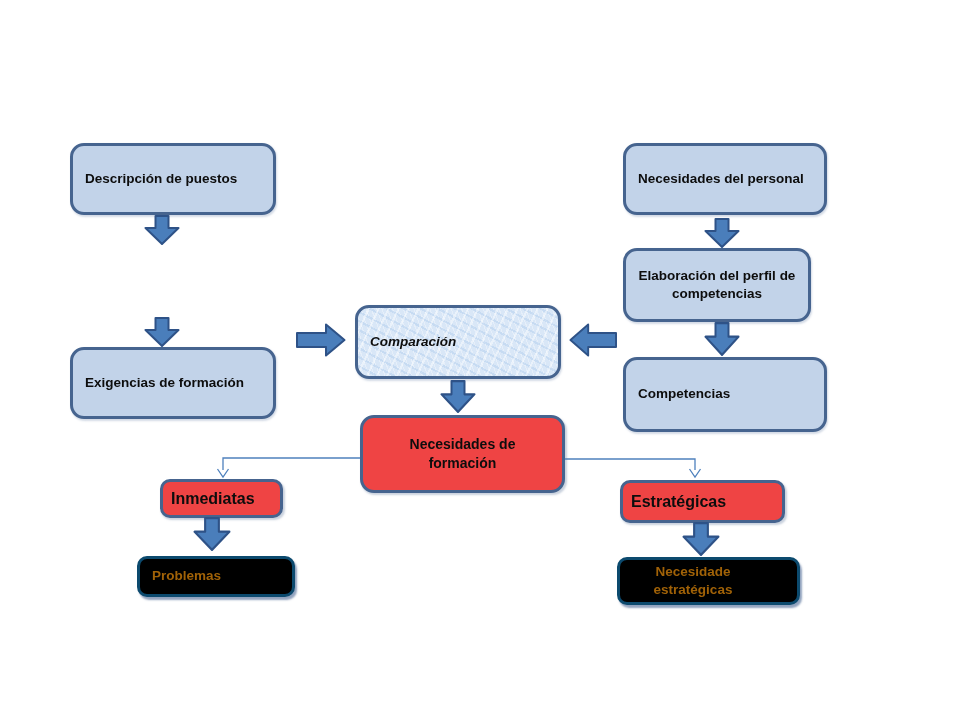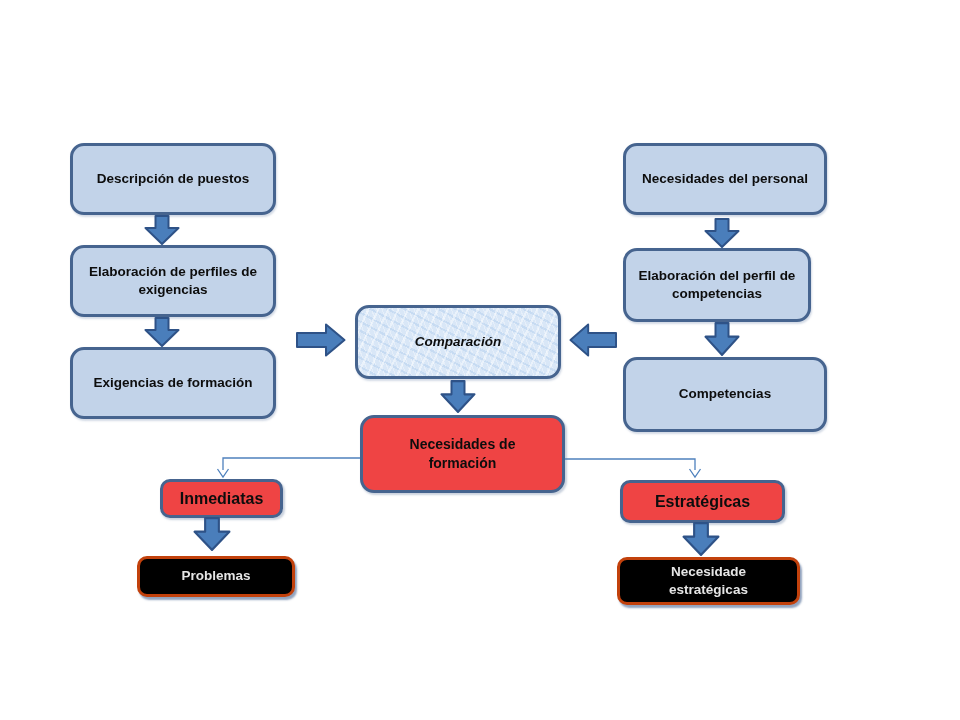--- a/index.html
+++ b/index.html
@@ -6,21 +6,21 @@
   .canvas{
     position:relative;width:960px;height:720px;background:#ffffff;overflow:hidden;
     font-family:"Liberation Sans", sans-serif;
   }
   .slide-title{
     position:absolute;left:58px;top:40px;
     font-size:19px;font-weight:400;color:#ee1c24;letter-spacing:.2px;white-space:nowrap;
   }
   .node{
     position:absolute;box-sizing:border-box;
-    display:flex;align-items:center;justify-content:center;text-align:center;
+    display:flex;align-items:center;text-align:center;
     font-weight:bold;font-size:13.5px;line-height:1.35;color:#0d0d0d;
     border:3px solid #46648f;border-radius:14px;padding:0 12px;
   }
   .node.blue{
     background:#c2d3e9;
     box-shadow:1px 1.5px 2px rgba(160,175,200,.45);
   }
   .node.texture{
     background-color:#d9e7f7;
     background-image:
@@ -29,40 +29,37 @@
       repeating-linear-gradient(70deg, rgba(255,255,255,.35) 0 1px, rgba(255,255,255,0) 1px 5px);
     box-shadow:1px 1.5px 2px rgba(160,175,200,.45);
     font-style:italic;
   }
   .node.gray{
     background:#ef4444;
     box-shadow:1.5px 2px 2px rgba(150,165,190,.5);
   }
   .node.small{border-radius:10px;font-size:16px;padding:0 8px;}
   .node.black{
-    background:#000000;color:#e5e5e5;border:3px solid #c2410c;border-radius:10px;
+    background:#000000;color:#a16207;border:3px solid #0c4a6e;border-radius:10px;
     box-shadow:2px 3px 2px rgba(110,132,168,.75);
   }
   .arrow{position:absolute;}
   .arrow polygon{fill:#4a7ebb;stroke:#2e5287;stroke-width:2;stroke-linejoin:round;}
   .overlay{position:absolute;left:0;top:0;pointer-events:none;}
   .overlay path,.overlay polyline{fill:none;stroke:#4f81bd;stroke-width:1.3;}
   .wrap-narrow span{display:inline-block;max-width:122px;}
 </style>
 </head>
 <body>
 
 <div class="canvas">
 
 
   <div class="node blue" style="left:70px;top:143px;width:206px;height:72px">
     <span>Descripción de puestos</span>
-  </div>
-  <div class="node blue" style="left:70px;top:245px;width:206px;height:72px">
-    <span>Elaboración de perfiles de exigencias</span>
   </div>
   <div class="node blue" style="left:70px;top:347px;width:206px;height:72px">
     <span>Exigencias de formación</span>
   </div>
 
   <div class="node blue" style="left:623px;top:143px;width:204px;height:72px">
     <span>Necesidades del personal</span>
   </div>
   <div class="node blue" style="left:623px;top:248px;width:188px;height:74px">
     <span>Elaboración del perfil de competencias</span>

